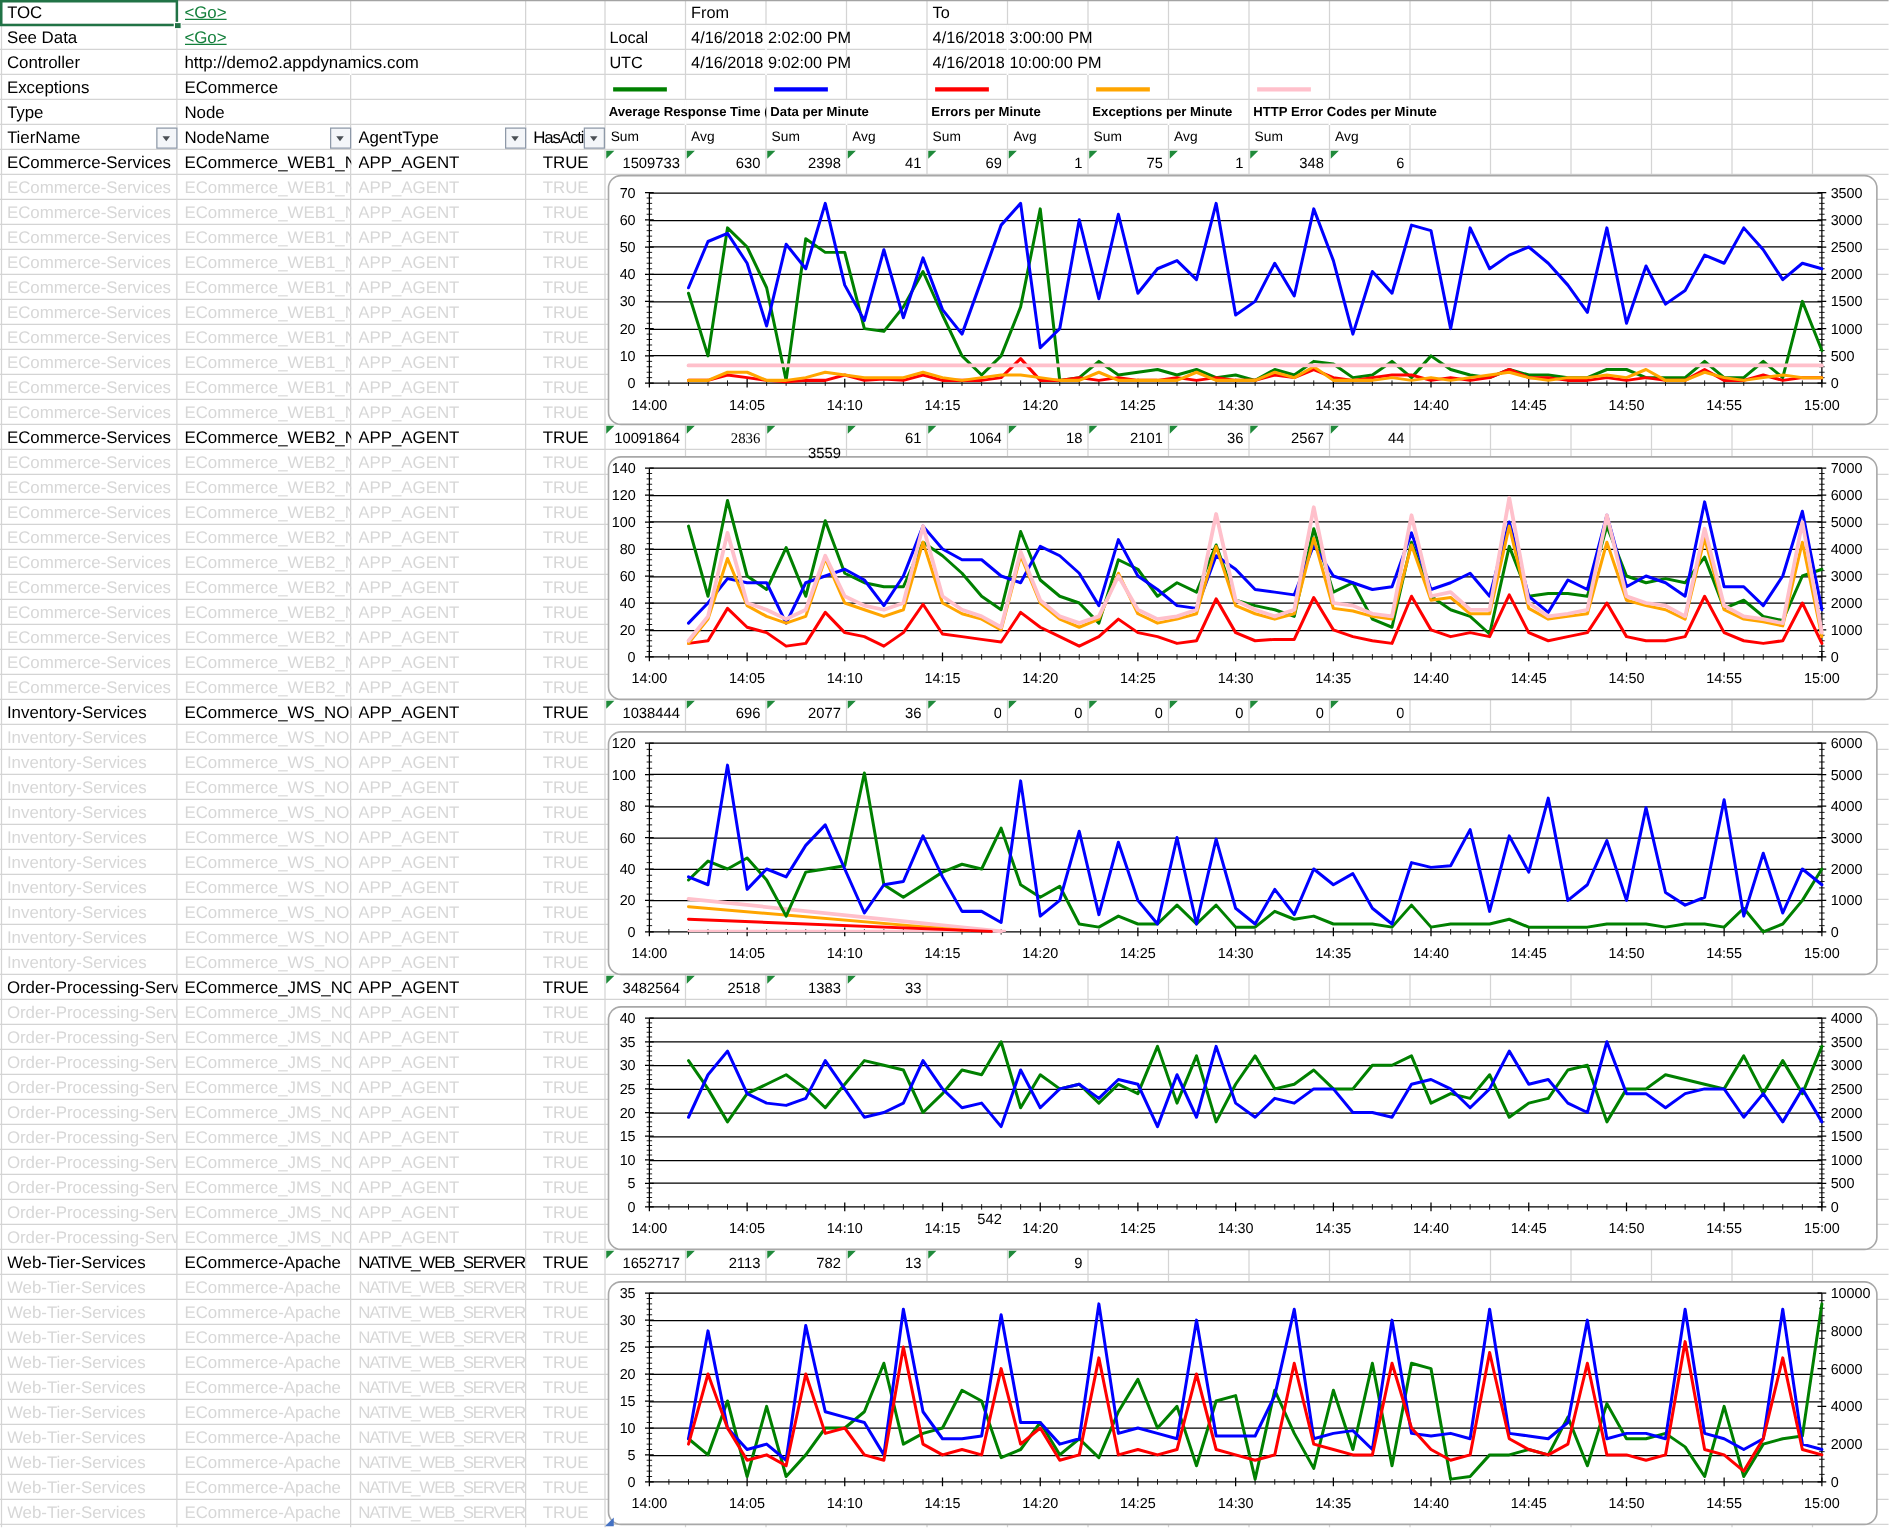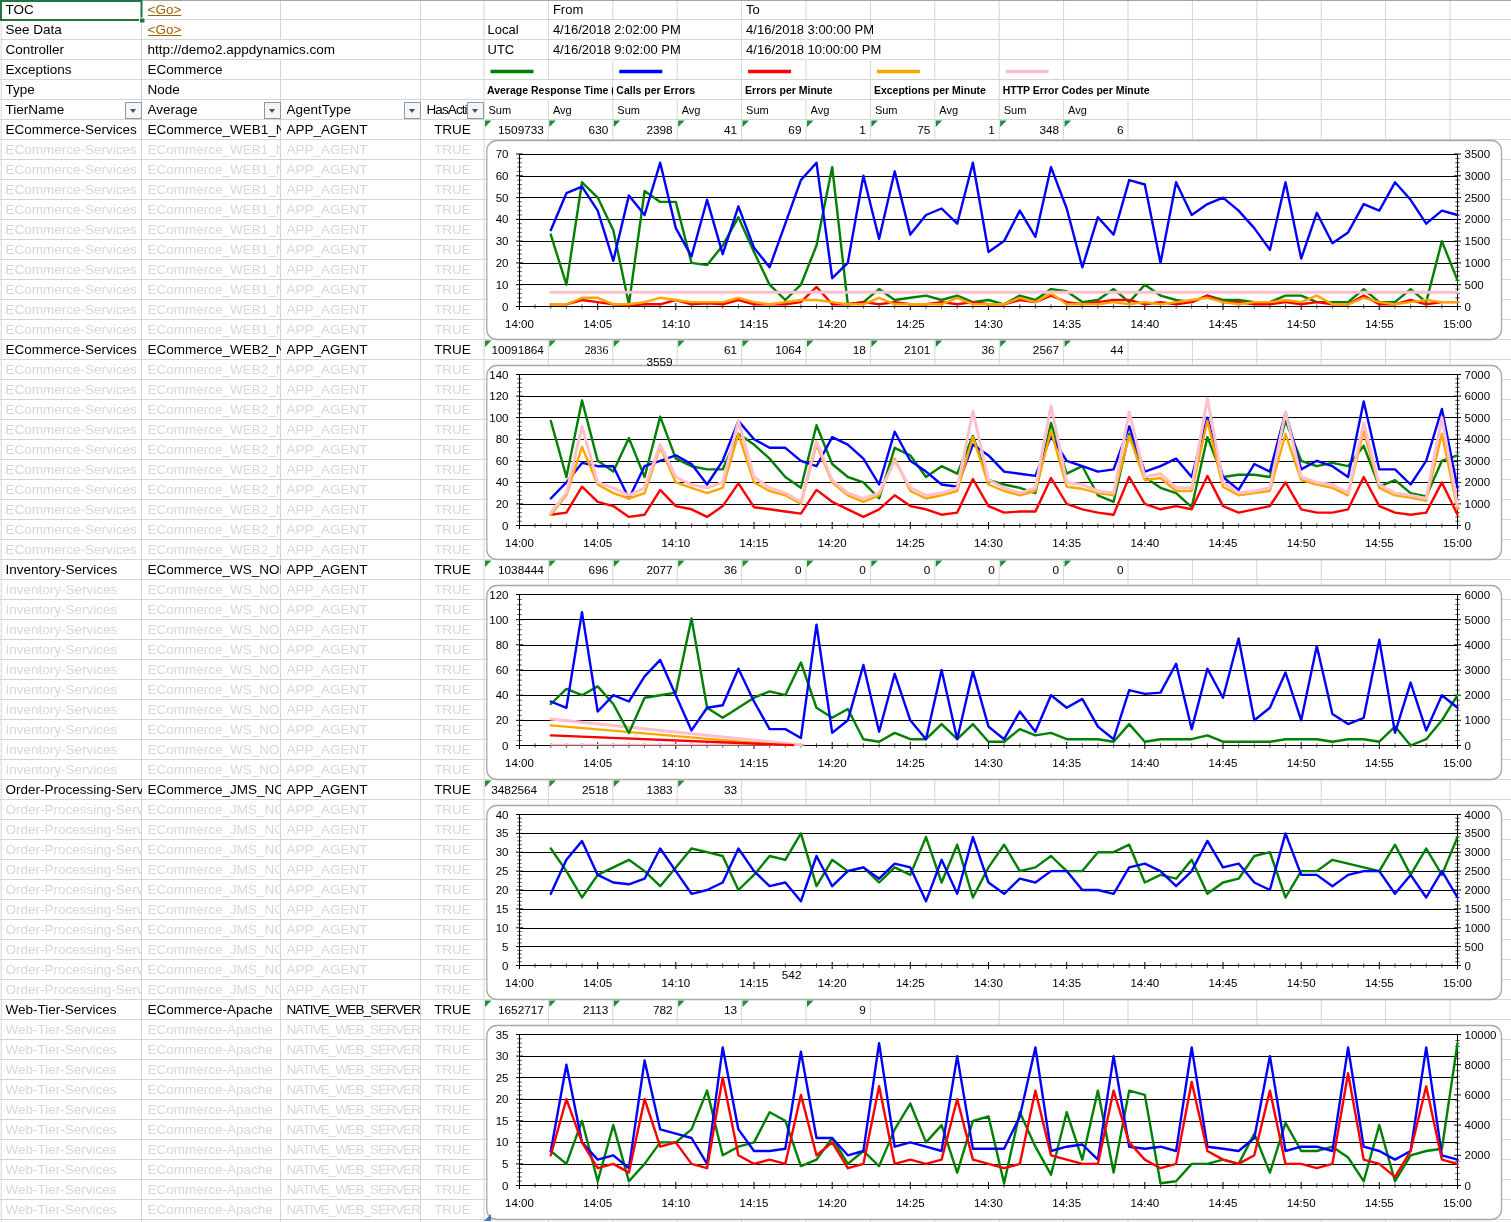--- a/index.html
+++ b/index.html
@@ -4,21 +4,21 @@
 .c{position:absolute;line-height:20px;white-space:nowrap;overflow:hidden;color:#000;}
 .t{font-size:13.5px;}
 .h{font-size:13px;}
 .m{font-size:10.5px;font-weight:bold;}
 .m2{font-size:11px;}
 .num{font-size:11.8px;}
 .tn{letter-spacing:-0.9px;}
 .g{color:#d7d7d7;}
 .r{text-align:right;}
 .ctr{text-align:center;}
-.lnk{color:#a16207;text-decoration:underline;}
+.lnk{color:#15803d;text-decoration:underline;}
 .fb{position:absolute;width:17px;height:17px;background:#f4f6f9;border:1px solid #8e99a8;box-sizing:border-box;}
 .fa{position:absolute;left:4px;top:6px;width:0;height:0;border-left:3.5px solid transparent;border-right:3.5px solid transparent;border-top:4.5px solid #4a4f54;}
 </style></head><body>
 <svg width="1511" height="1222" viewBox="0 0 1511 1222" style="position:absolute;left:0;top:0">
     <path d="M0 19.5H1511 M0 39.5H1511 M0 59.5H1511 M0 79.5H1511 M0 99.5H1511 M0 119.5H1511 M0 139.5H1511 M0 159.5H1511 M0 179.5H1511 M0 199.5H1511 M0 219.5H1511 M0 239.5H1511 M0 259.5H1511 M0 279.5H1511 M0 299.5H1511 M0 319.5H1511 M0 339.5H1511 M0 359.5H1511 M0 379.5H1511 M0 399.5H1511 M0 419.5H1511 M0 439.5H1511 M0 459.5H1511 M0 479.5H1511 M0 499.5H1511 M0 519.5H1511 M0 539.5H1511 M0 559.5H1511 M0 579.5H1511 M0 599.5H1511 M0 619.5H1511 M0 639.5H1511 M0 659.5H1511 M0 679.5H1511 M0 699.5H1511 M0 719.5H1511 M0 739.5H1511 M0 759.5H1511 M0 779.5H1511 M0 799.5H1511 M0 819.5H1511 M0 839.5H1511 M0 859.5H1511 M0 879.5H1511 M0 899.5H1511 M0 919.5H1511 M0 939.5H1511 M0 959.5H1511 M0 979.5H1511 M0 999.5H1511 M0 1019.5H1511 M0 1039.5H1511 M0 1059.5H1511 M0 1079.5H1511 M0 1099.5H1511 M0 1119.5H1511 M0 1139.5H1511 M0 1159.5H1511 M0 1179.5H1511 M0 1199.5H1511 M0 1219.5H1511 M1.2 0V1222 M141.5 0V1222 M280.5 0V1222 M420.5 0V1222 M484 0V1222 M548.4 0V1222 M612.8 0V1222 M677.2 0V1222 M741.6 0V1222 M806 0V1222 M870.4 0V1222 M934.8 0V1222 M999.2 0V1222 M1063.6 0V1222 M1128 0V1222 M1192.4 0V1222 M1256.8 0V1222 M1321.2 0V1222 M1385.6 0V1222 M1450 0V1222" stroke="#d4d4d4" stroke-width="1" fill="none"></path>
     <path d="M280.5 40V60 M612.8 20V60 M806 20V60 M870.4 40V60 M548.4 80V100 M677.2 80V100 M806 80V100 M934.8 80V100 M1063.6 80V100 M1128 80V100" stroke="#ffffff" stroke-width="1.4" fill="none"></path>
     <path d="M0 0.5H1511" stroke="#a3a3a3" stroke-width="1.1" fill="none"></path>
     <path d="M490.5 71.5h43" stroke="#008000" stroke-width="3.4" fill="none"></path>
     <path d="M619.3 71.5h43" stroke="#0000ff" stroke-width="3.4" fill="none"></path>
     <path d="M748.1 71.5h43" stroke="#ff0000" stroke-width="3.4" fill="none"></path>
@@ -250,26 +250,26 @@
 <div class="c t" style="left:147.5px;top:80px;width:130px;">Node</div>
 <div class="c h" style="left:552.9px;top:0px;width:60px;">From</div>
 <div class="c h" style="left:746.1px;top:0px;width:60px;">To</div>
 <div class="c h" style="left:487.5px;top:20px;width:60px;">Local</div>
 <div class="c h" style="left:552.9px;top:20px;width:140px;">4/16/2018 2:02:00 PM</div>
 <div class="c h" style="left:746.1px;top:20px;width:140px;">4/16/2018 3:00:00 PM</div>
 <div class="c h" style="left:487.5px;top:40px;width:60px;">UTC</div>
 <div class="c h" style="left:552.9px;top:40px;width:140px;">4/16/2018 9:02:00 PM</div>
 <div class="c h" style="left:746.1px;top:40px;width:150px;">4/16/2018 10:00:00 PM</div>
 <div class="c m" style="left:487px;top:80px;width:126.4px;">Average Response Time (ms)</div>
-<div class="c m" style="left:616.3px;top:80px;width:120px;">Calls per Errors</div>
+<div class="c m" style="left:616.3px;top:80px;width:120px;">Data per Minute</div>
 <div class="c m" style="left:745.1px;top:80px;width:120px;">Errors per Minute</div>
 <div class="c m" style="left:873.9px;top:80px;width:125px;">Exceptions per Minute</div>
 <div class="c m" style="left:1002.7px;top:80px;width:190px;">HTTP Error Codes per Minute</div>
 <div class="c t" style="left:5.5px;top:100px;width:115px;">TierName</div>
-<div class="c t" style="left:147.5px;top:100px;width:115px;">Average</div>
+<div class="c t" style="left:147.5px;top:100px;width:115px;">NodeName</div>
 <div class="c t" style="left:286.5px;top:100px;width:115px;">AgentType</div>
 <div class="c t tn" style="left:426.5px;top:100px;width:50px;">HasActivity</div>
 <div class="c m2" style="left:488.5px;top:100px;width:55px;">Sum</div>
 <div class="c m2" style="left:552.9px;top:100px;width:55px;">Avg</div>
 <div class="c m2" style="left:617.3px;top:100px;width:55px;">Sum</div>
 <div class="c m2" style="left:681.7px;top:100px;width:55px;">Avg</div>
 <div class="c m2" style="left:746.1px;top:100px;width:55px;">Sum</div>
 <div class="c m2" style="left:810.5px;top:100px;width:55px;">Avg</div>
 <div class="c m2" style="left:874.9px;top:100px;width:55px;">Sum</div>
 <div class="c m2" style="left:939.3px;top:100px;width:55px;">Avg</div>
@@ -486,21 +486,21 @@
 <div class="c t g" style="left:286.5px;top:940px;width:134px;">APP_AGENT</div>
 <div class="c ctr t g" style="left:421px;top:940px;width:63px;">TRUE</div>
 <div class="c t g" style="left:5.5px;top:960px;width:136px;">Order-Processing-Services</div>
 <div class="c t g" style="left:147.5px;top:960px;width:133px;">ECommerce_JMS_NODE1</div>
 <div class="c t g" style="left:286.5px;top:960px;width:134px;">APP_AGENT</div>
 <div class="c ctr t g" style="left:421px;top:960px;width:63px;">TRUE</div>
 <div class="c t g" style="left:5.5px;top:980px;width:136px;">Order-Processing-Services</div>
 <div class="c t g" style="left:147.5px;top:980px;width:133px;">ECommerce_JMS_NODE1</div>
 <div class="c t g" style="left:286.5px;top:980px;width:134px;">APP_AGENT</div>
 <div class="c ctr t g" style="left:421px;top:980px;width:63px;">TRUE</div>
-<div class="c num r" style="left:484.5px;top:780px;width:59.4px;text-align:center;">3482564</div>
+<div class="c num r" style="left:484.5px;top:780px;width:59.4px;">3482564</div>
 <div class="c num r" style="left:548.9px;top:780px;width:59.4px;">2518</div>
 <div class="c num r" style="left:613.3px;top:780px;width:59.4px;">1383</div>
 <div class="c num r" style="left:677.7px;top:780px;width:59.4px;">33</div>
 <div class="c t" style="left:5.5px;top:1000px;width:136px;">Web-Tier-Services</div>
 <div class="c t" style="left:147.5px;top:1000px;width:133px;">ECommerce-Apache</div>
 <div class="c t tn" style="left:286.5px;top:1000px;width:134px;">NATIVE_WEB_SERVER</div>
 <div class="c ctr t" style="left:421px;top:1000px;width:63px;">TRUE</div>
 <div class="c t g" style="left:5.5px;top:1020px;width:136px;">Web-Tier-Services</div>
 <div class="c t g" style="left:147.5px;top:1020px;width:133px;">ECommerce-Apache</div>
 <div class="c t g tn" style="left:286.5px;top:1020px;width:134px;">NATIVE_WEB_SERVER</div>

